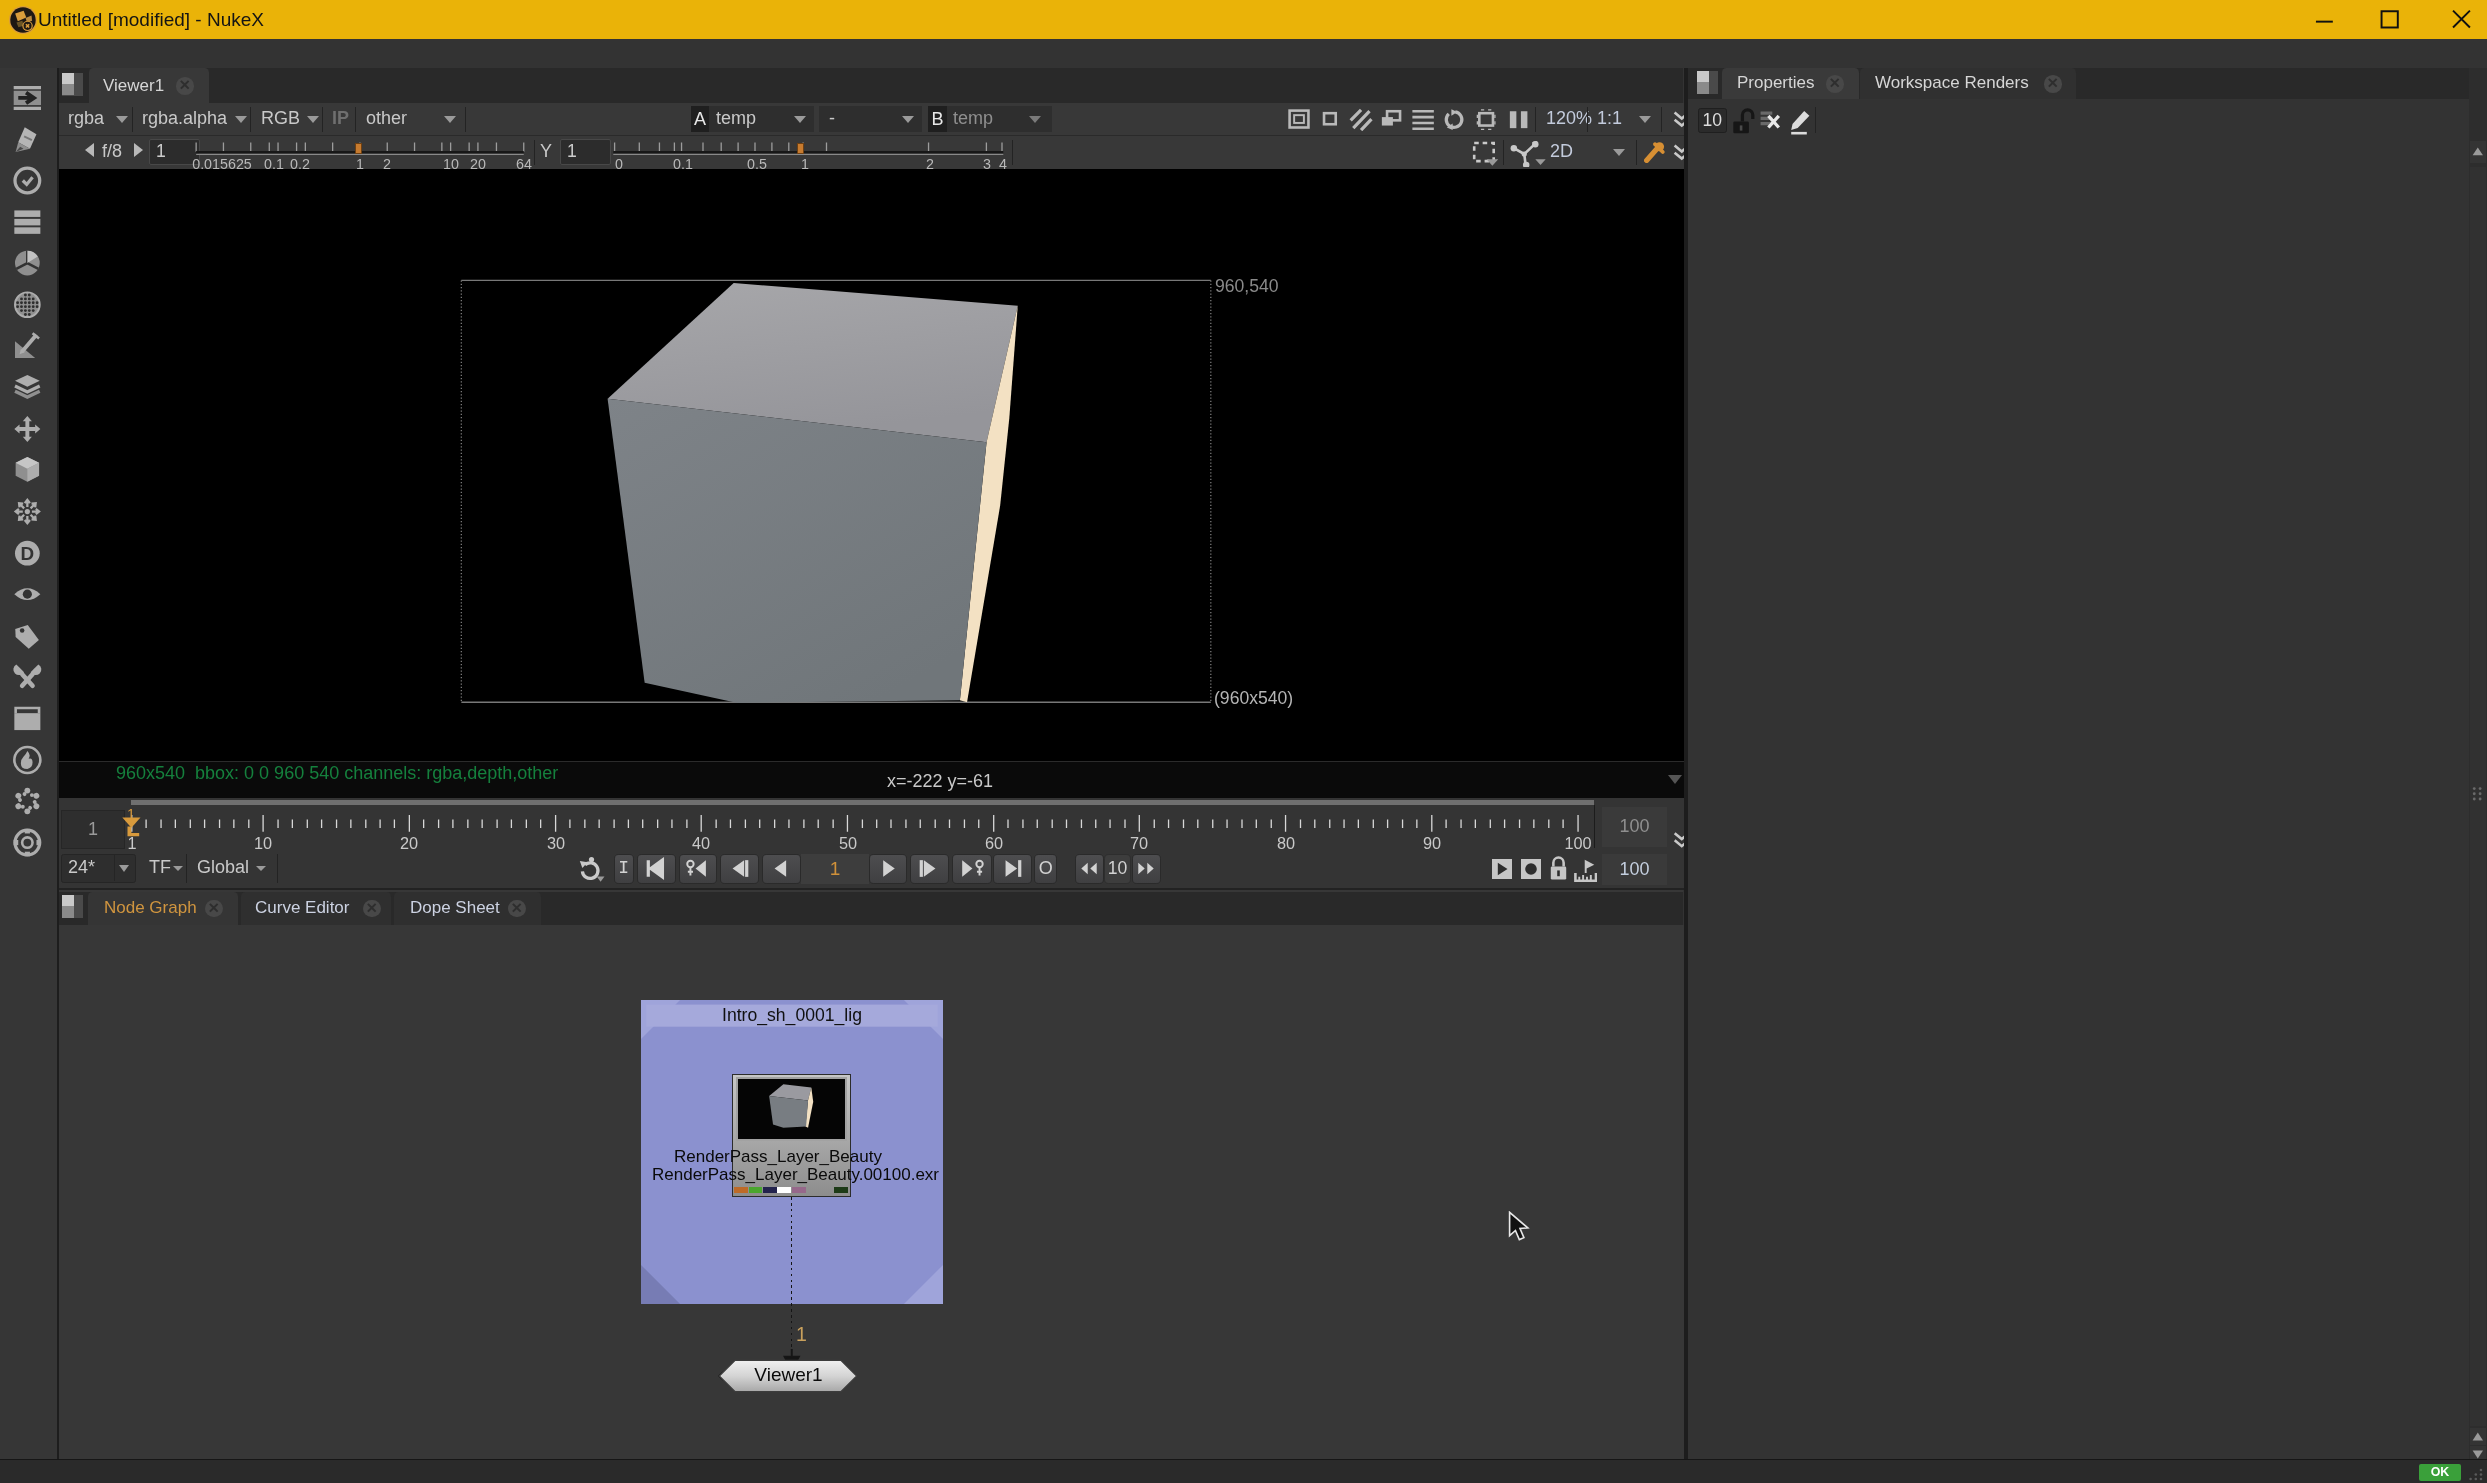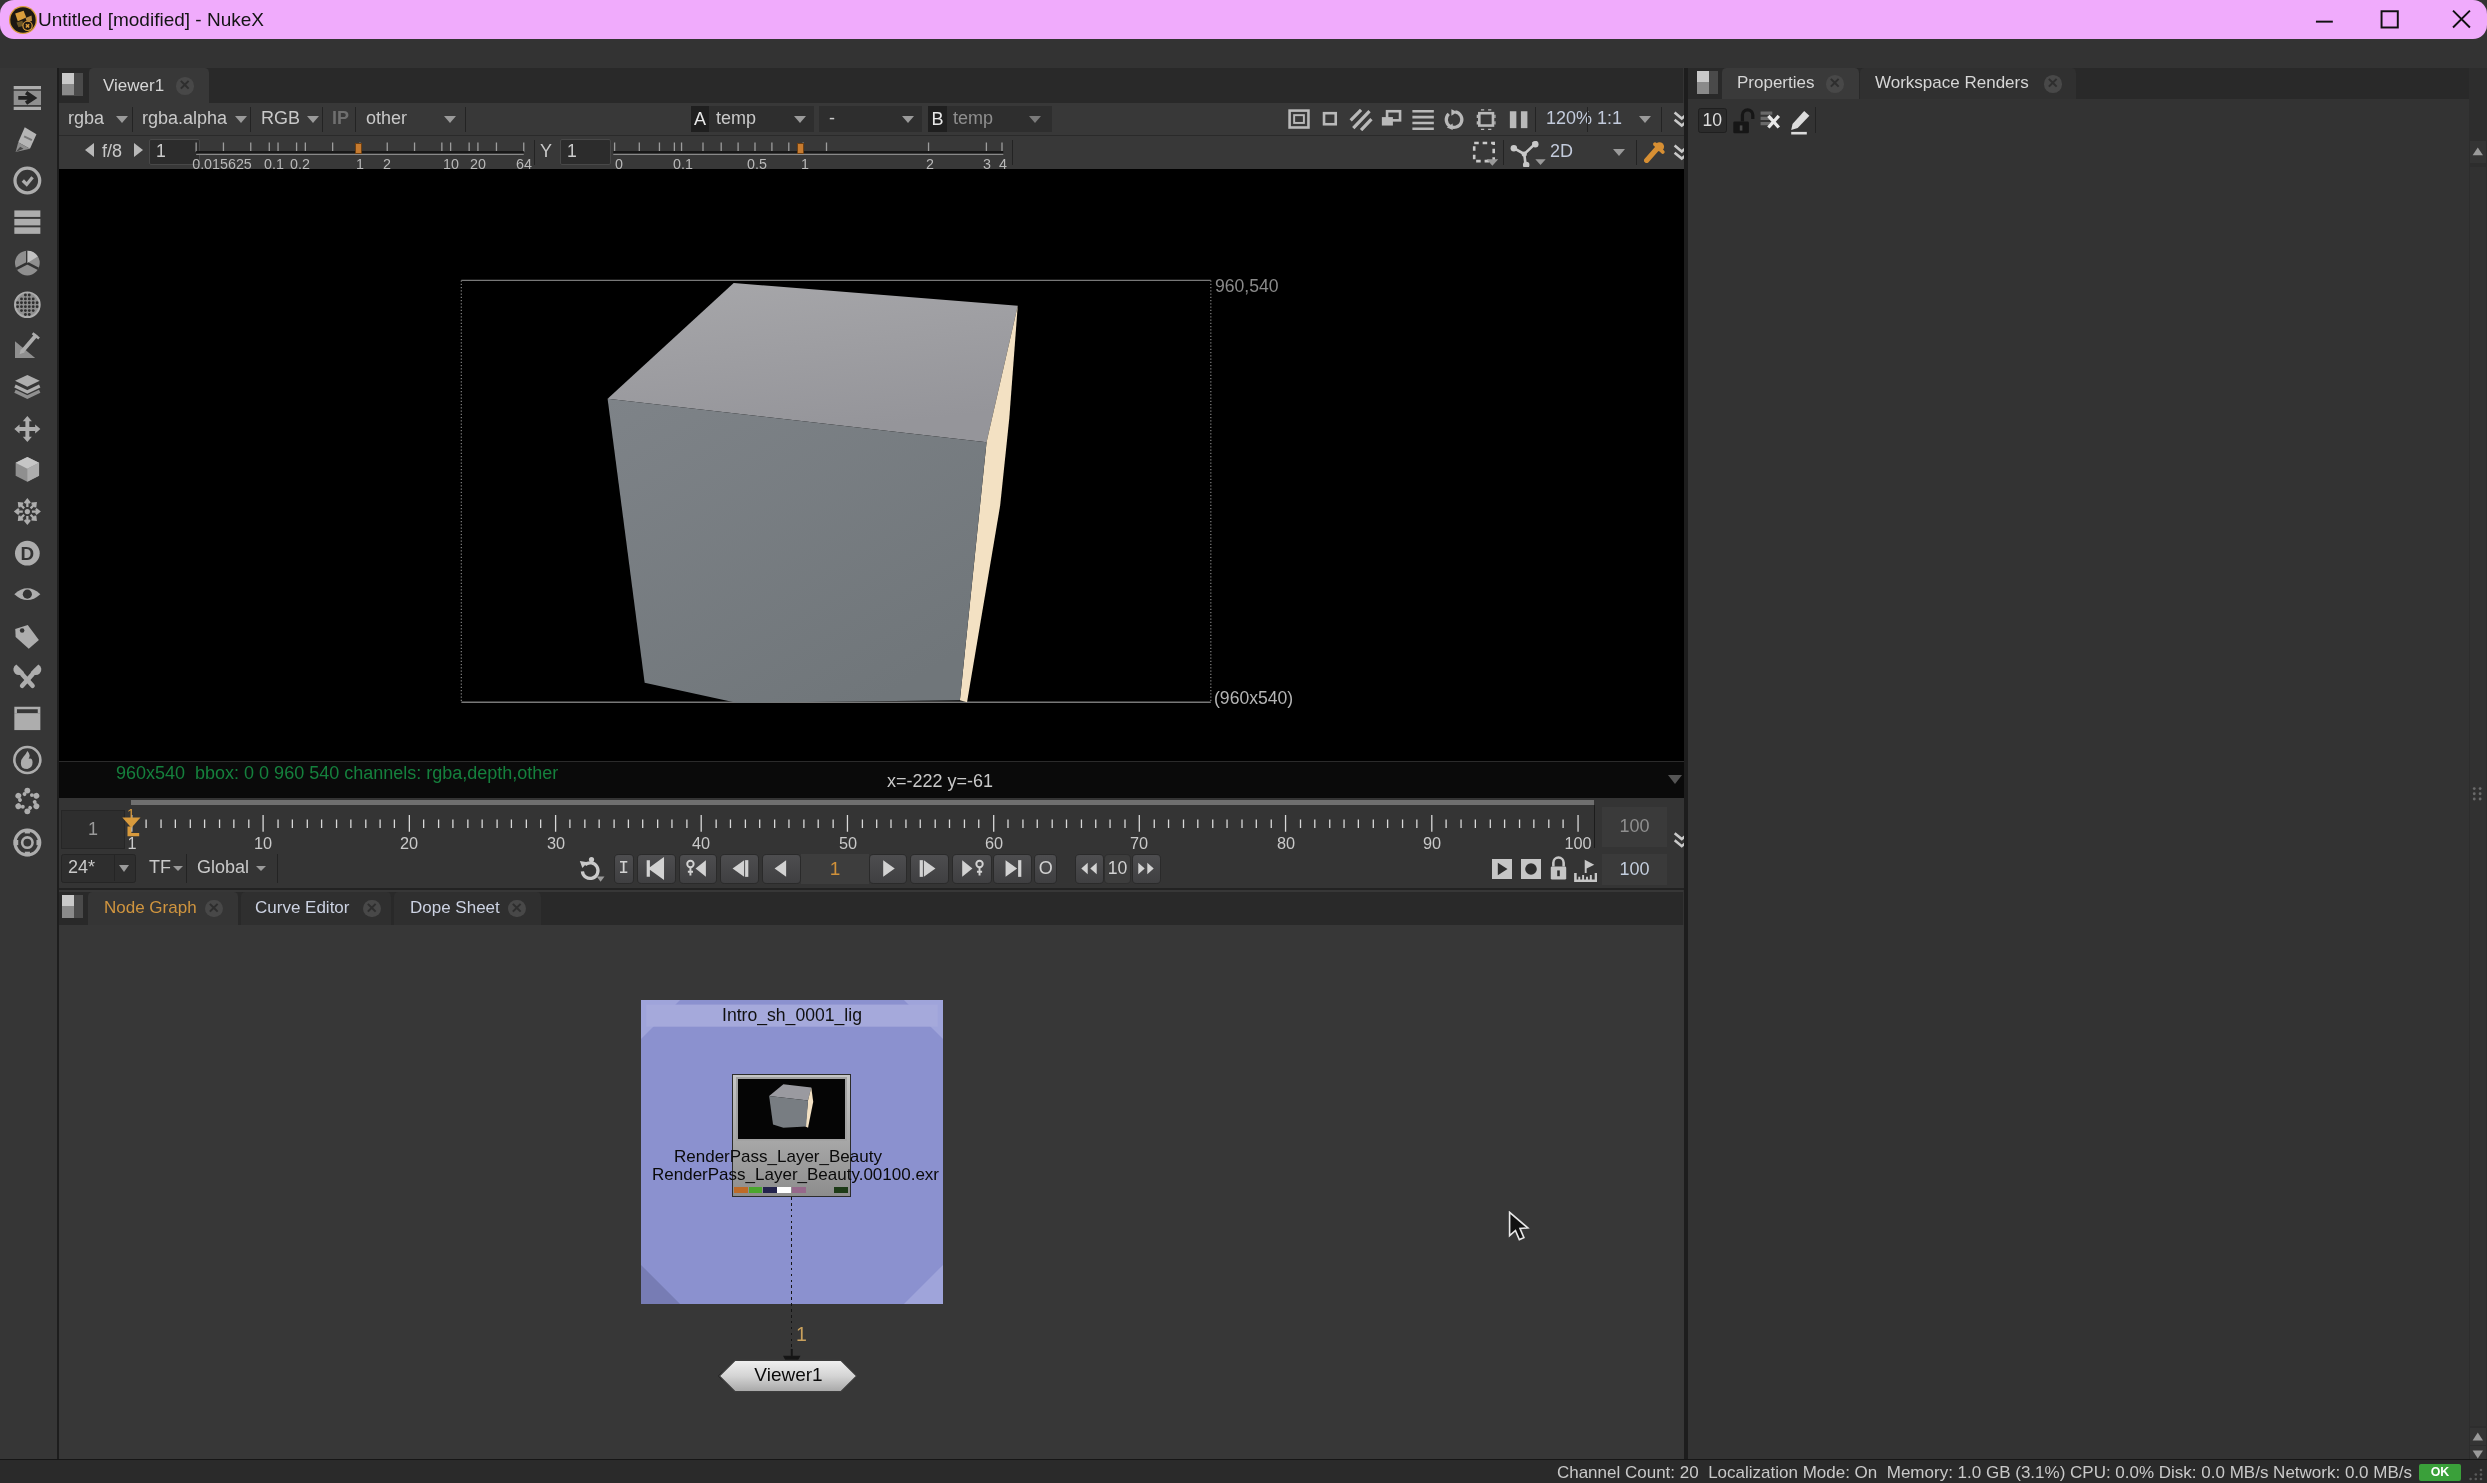--- a/index.html
+++ b/index.html
@@ -2,21 +2,21 @@
 <html style="font-size:10.4px"><head>
 <meta charset="utf-8">
 <style>
   * { margin:0; padding:0; box-sizing:border-box; }
   html,body { width:2487px; height:1483px; background:#333333; overflow:hidden; }
   body { font-family:"Liberation Sans", sans-serif; }
   #root { position:relative; width:2487px; height:1483px; background:#333333; }
   .abs { position:absolute; }
 
   
-  #titlebar { position:absolute; left:0; top:0; width:2487px; height:39px; background:#f0abfc;border-radius:14px; }
+  #titlebar { position:absolute; left:0; top:0; width:2487px; height:39px; background:#eab308; }
   #title-text { position:absolute; left:38px; top:9px; font-size:19px; color:#141414; }
 
   
   #menubar { position:absolute; left:0; top:39px; width:2487px; height:29px; background:#2c2c2c; }
   .menuitem { position:absolute; top:5.2px; font-size:17px; color:#cfcfcf; }
 
   
   #toolbar { position:absolute; left:0; top:68px; width:59px; height:1392px; background:#363636; border-right:2.6px solid #1d1d1d; }
 
   
@@ -629,21 +629,20 @@
       </svg>
     <div class="abs" style="left:782px;top:1360px;width:15.6px;height:17px;background:#343434"><svg width="15.6" height="17" viewBox="0 0 24 26">
           <path d="M12 7 L20 19 H4 Z" fill="#9a9a9a"></path>
         </svg></div>
     <div class="abs" style="left:782px;top:1378px;width:15.6px;height:17px;background:#343434"><svg width="15.6" height="17" viewBox="0 0 24 26">
           <path d="M12 19 L20 7 H4 Z" fill="#9a9a9a"></path>
         </svg></div>
   </div>
 
   <div id="statusbar">
-    <div class="abs" style="right:75px;top:3.3px;font-size:17px;color:#c9c9c9;white-space:nowrap">Channel Count: 20&nbsp; Localization Mode: On&nbsp; Memory: 1.0 GB (3.1%) CPU: 0.0% Disk: 0.0 MB/s Network: 0.0 MB/s</div>
     <div class="abs" style="left:2419px;top:3.9px;width:42px;height:17px;background:#3aa03a;border-radius:2px;color:#fff;font-size:12.4px;font-weight:bold;text-align:center;line-height:17px">OK</div>
   </div>
   <svg class="abs" style="left:2468px;top:1468px" width="15.6" height="13" viewBox="0 0 24 20">
       <g fill="#5a5a5a">
         <circle cx="20" cy="3" r="2"></circle>
         <circle cx="12" cy="10" r="2"></circle>
         <circle cx="20" cy="10" r="2"></circle>
         <circle cx="4" cy="17" r="2"></circle>
         <circle cx="12" cy="17" r="2"></circle>
         <circle cx="20" cy="17" r="2"></circle>

